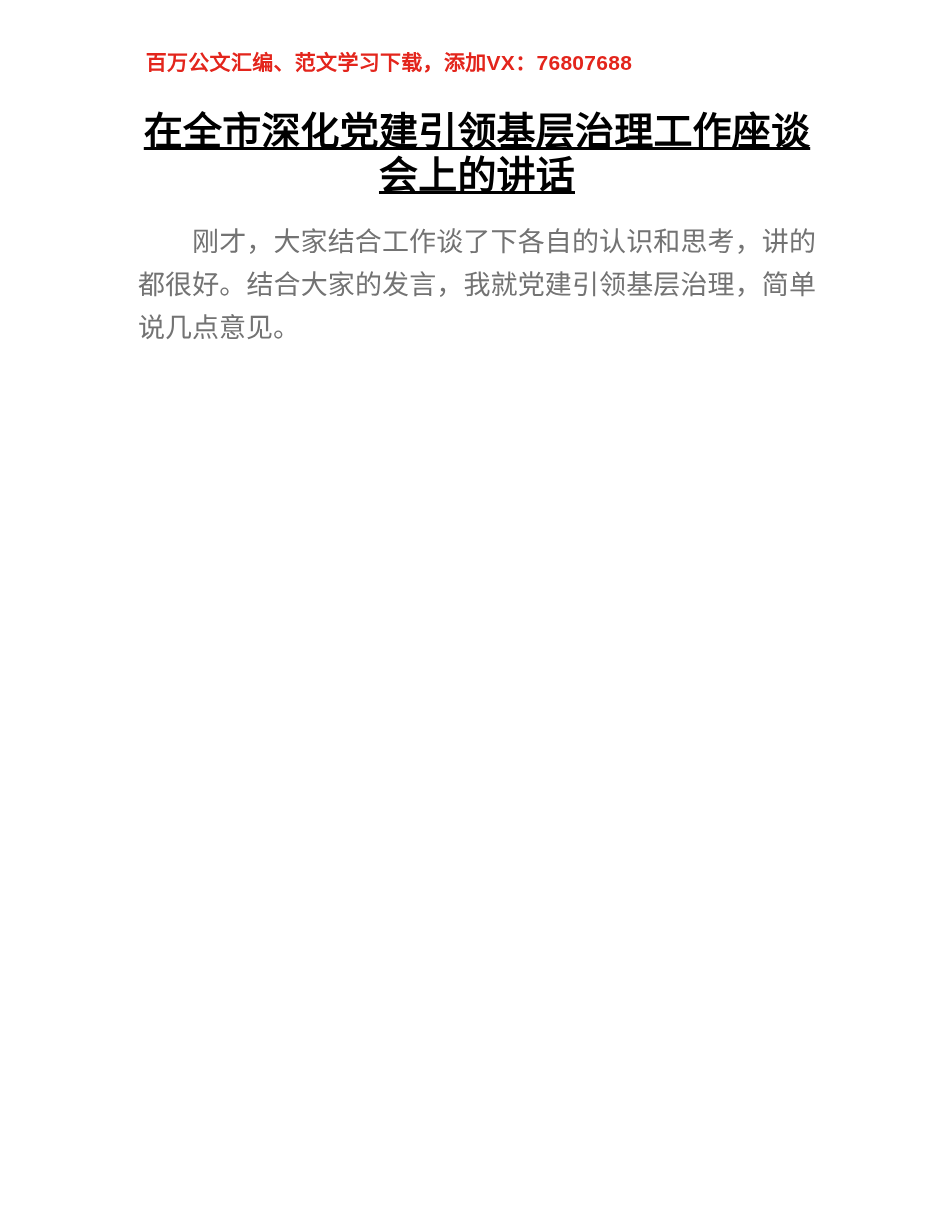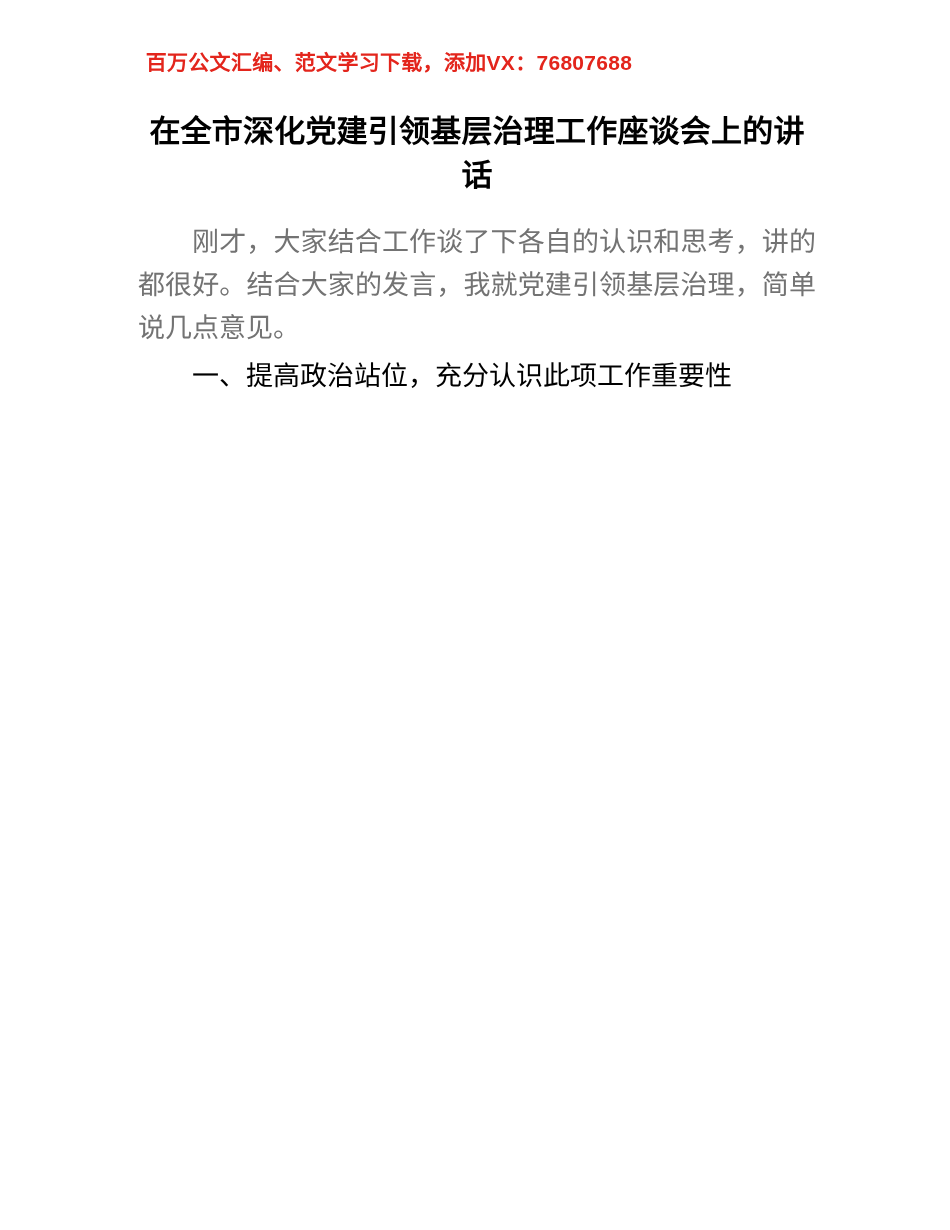--- a/index.html
+++ b/index.html
@@ -45,27 +45,28 @@
 
   
   .doc {
     position: absolute;
     top: 110px;
     left: 138px;
     width: 678px;
   }
 
   .doc-title {
-    font-size: 31px;
+    font-size: 39px;
     font-weight: bold;
     line-height: 44px;
     text-align: center;
     margin: 0 0 4px 0;
     letter-spacing: 0.2px;
     color: #000;
+    text-decoration: underline;
   }
 
   .section-heading {
     font-size: 27px;
     line-height: 43px;
     margin: 0;
     padding: 0;
     text-indent: 54px;
     text-align: justify;
     text-justify: inter-ideograph;
@@ -100,21 +101,20 @@
   <div class="doc">
 
     <h1 class="doc-title">在全市深化党建引领基层治理工作座谈会上的讲话</h1>
 
     <div class="gap-after-title"></div>
 
     <p class="para">刚才，大家结合工作谈了下各自的认识和思考，讲的都很好。结合大家的发言，我就党建引领基层治理，简单说几点意见。</p>
 
     <div class="gap-sm"></div>
 
-    <h2 class="section-heading">一、提高政治站位，充分认识此项工作重要性</h2>
 
     <div class="gap-sm"></div>
 
 
     <div class="gap-sm"></div>
 
 
   </div>
 </div>
 

